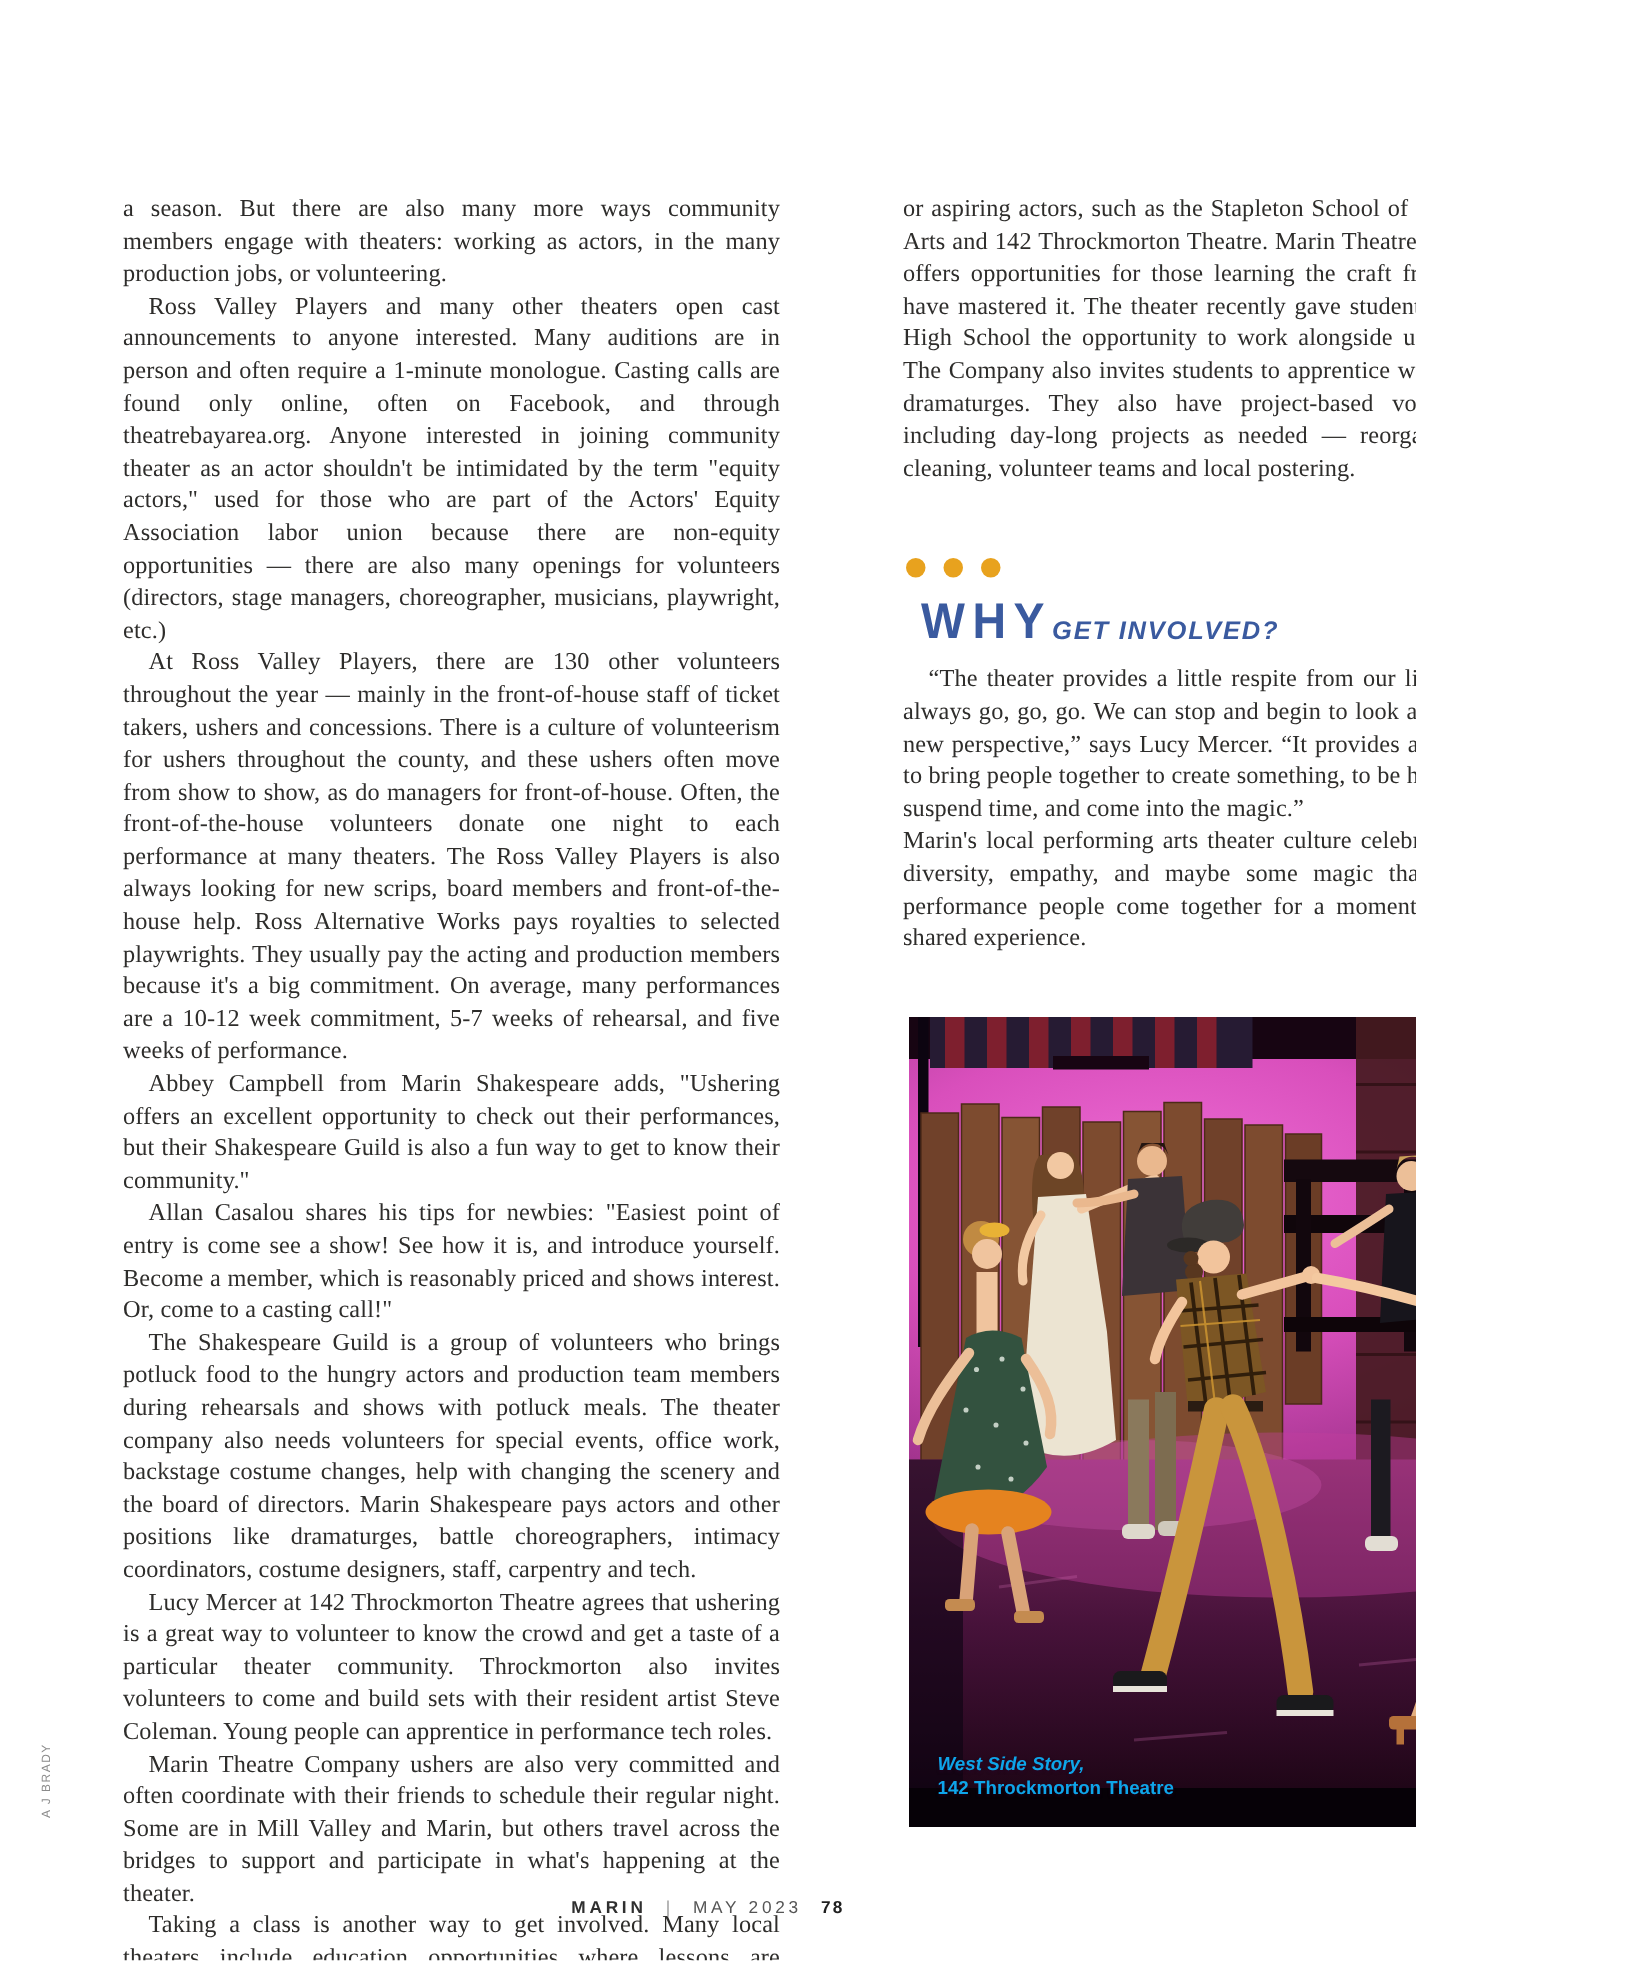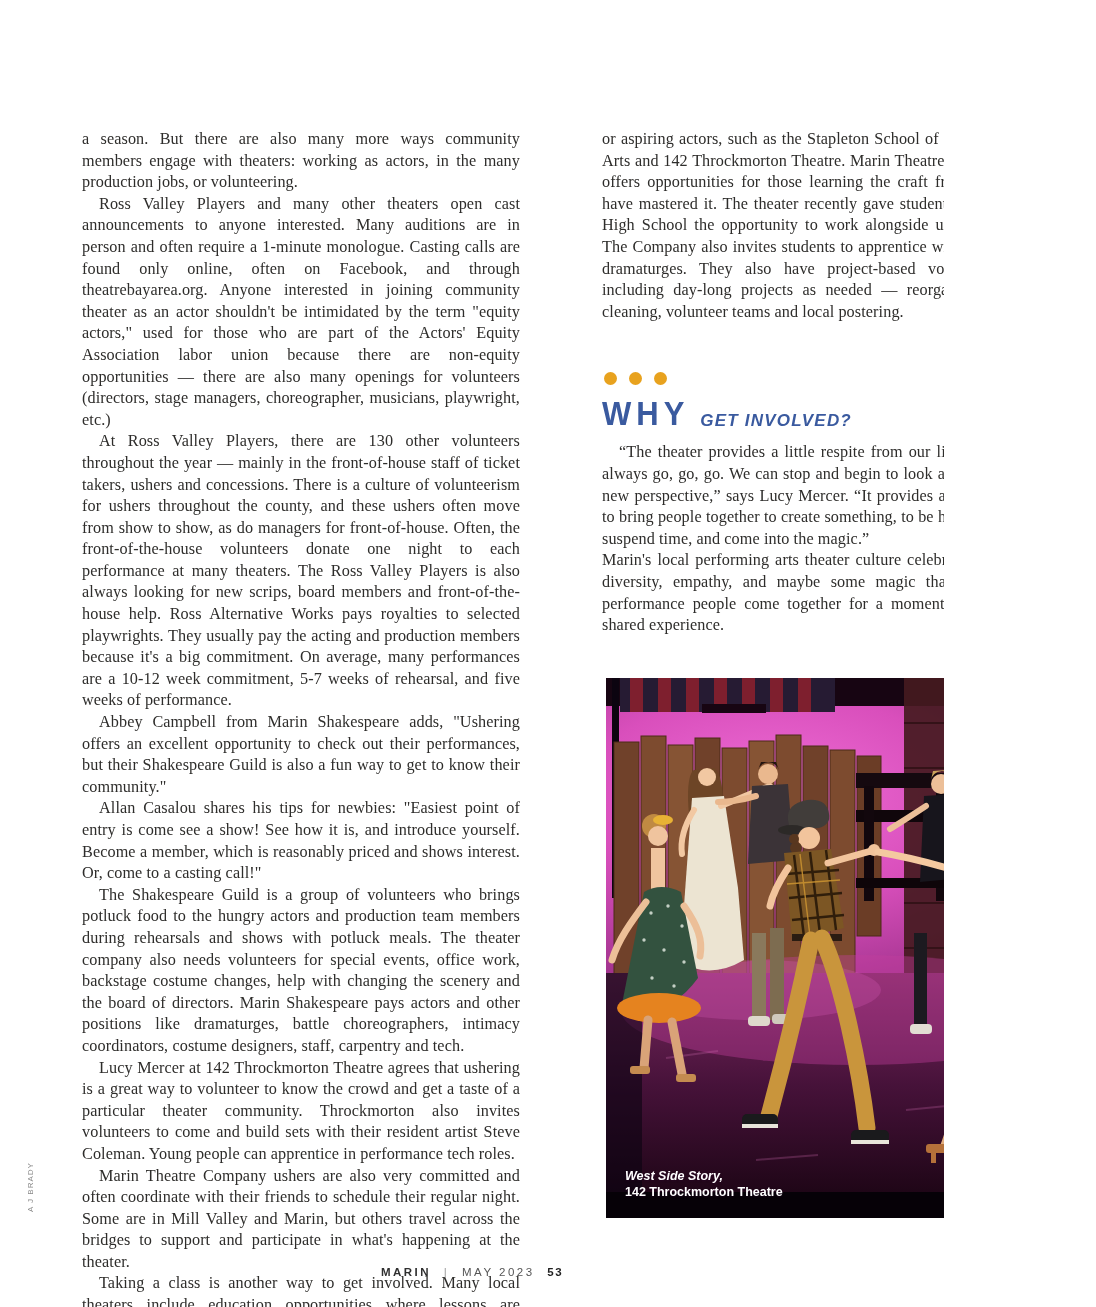--- a/index.html
+++ b/index.html
@@ -12,38 +12,38 @@
     text-align:justify; hyphens:auto; -webkit-hyphens:auto;
   }
   .indent { text-indent:17px; }
   .left-col  { position:absolute; left:82px;  top:129px; width:438px; }
   .right-col { position:absolute; left:602px; top:129px; width:442px; }
 
   .section-dots { display:flex; gap:12px; margin:49px 0 0 2px; }
   .dot { width:13px; height:13px; border-radius:50%; background:#E8A21E; }
 
   .section-heading {
-    display:flex; align-items:baseline; gap:11px;
-    margin:13px 0 8px 0; font-family:"Liberation Sans", sans-serif; color:#3A5A9F;
+    display:flex; align-items:baseline; 
+    margin:13px 0 8px 12px; font-family:"Liberation Sans", sans-serif; color:#3A5A9F;
   }
   .heading-primary {
     font-size:31px; font-weight:700; letter-spacing:5px;
     display:inline-block; transform:scaleY(1.08); transform-origin:bottom left;
   }
   .heading-secondary { font-size:17px; font-weight:700; letter-spacing:1.2px;font-style:italic; }
 
   .photo {
     position:relative; width:520px; height:540px; margin:41px 0 0 4px; padding:0;
     background:#14040e;
   }
   .photo svg { display:block; }
   .photo-caption {
     position:absolute; left:19px; bottom:18px;
     font-family:"Liberation Sans", sans-serif; font-size:12.5px; line-height:16px;
-    font-weight:700; color:#ffffff; text-shadow:0 1px 2px rgba(40,0,40,.5);
+    font-weight:700; color:#0ea5e9; text-shadow:0 1px 2px rgba(40,0,40,.5);
   }
   .cap-title { display:block; font-style:italic; }
   .cap-venue { display:block; }
 
   .photo-credit {
     position:absolute; left:26px; top:1212px;
     transform:rotate(-90deg); transform-origin:left top;
     font-family:"Liberation Sans", sans-serif; font-size:8px;
     letter-spacing:1px; color:#8a8a8a; white-space:nowrap;
   }
@@ -341,16 +341,16 @@
       </figcaption>
     </figure>
   </div>
 
   <div class="photo-credit">A J BRADY</div>
 
   <div class="footer">
     <span class="footer-magazine">MARIN</span>
     <span class="footer-separator">|</span>
     <span class="footer-issue">MAY 2023</span>
-    <span class="footer-page-number">53</span>
+    <span class="footer-page-number">78</span>
   </div>
 
 </div>
 
 </body></html>

